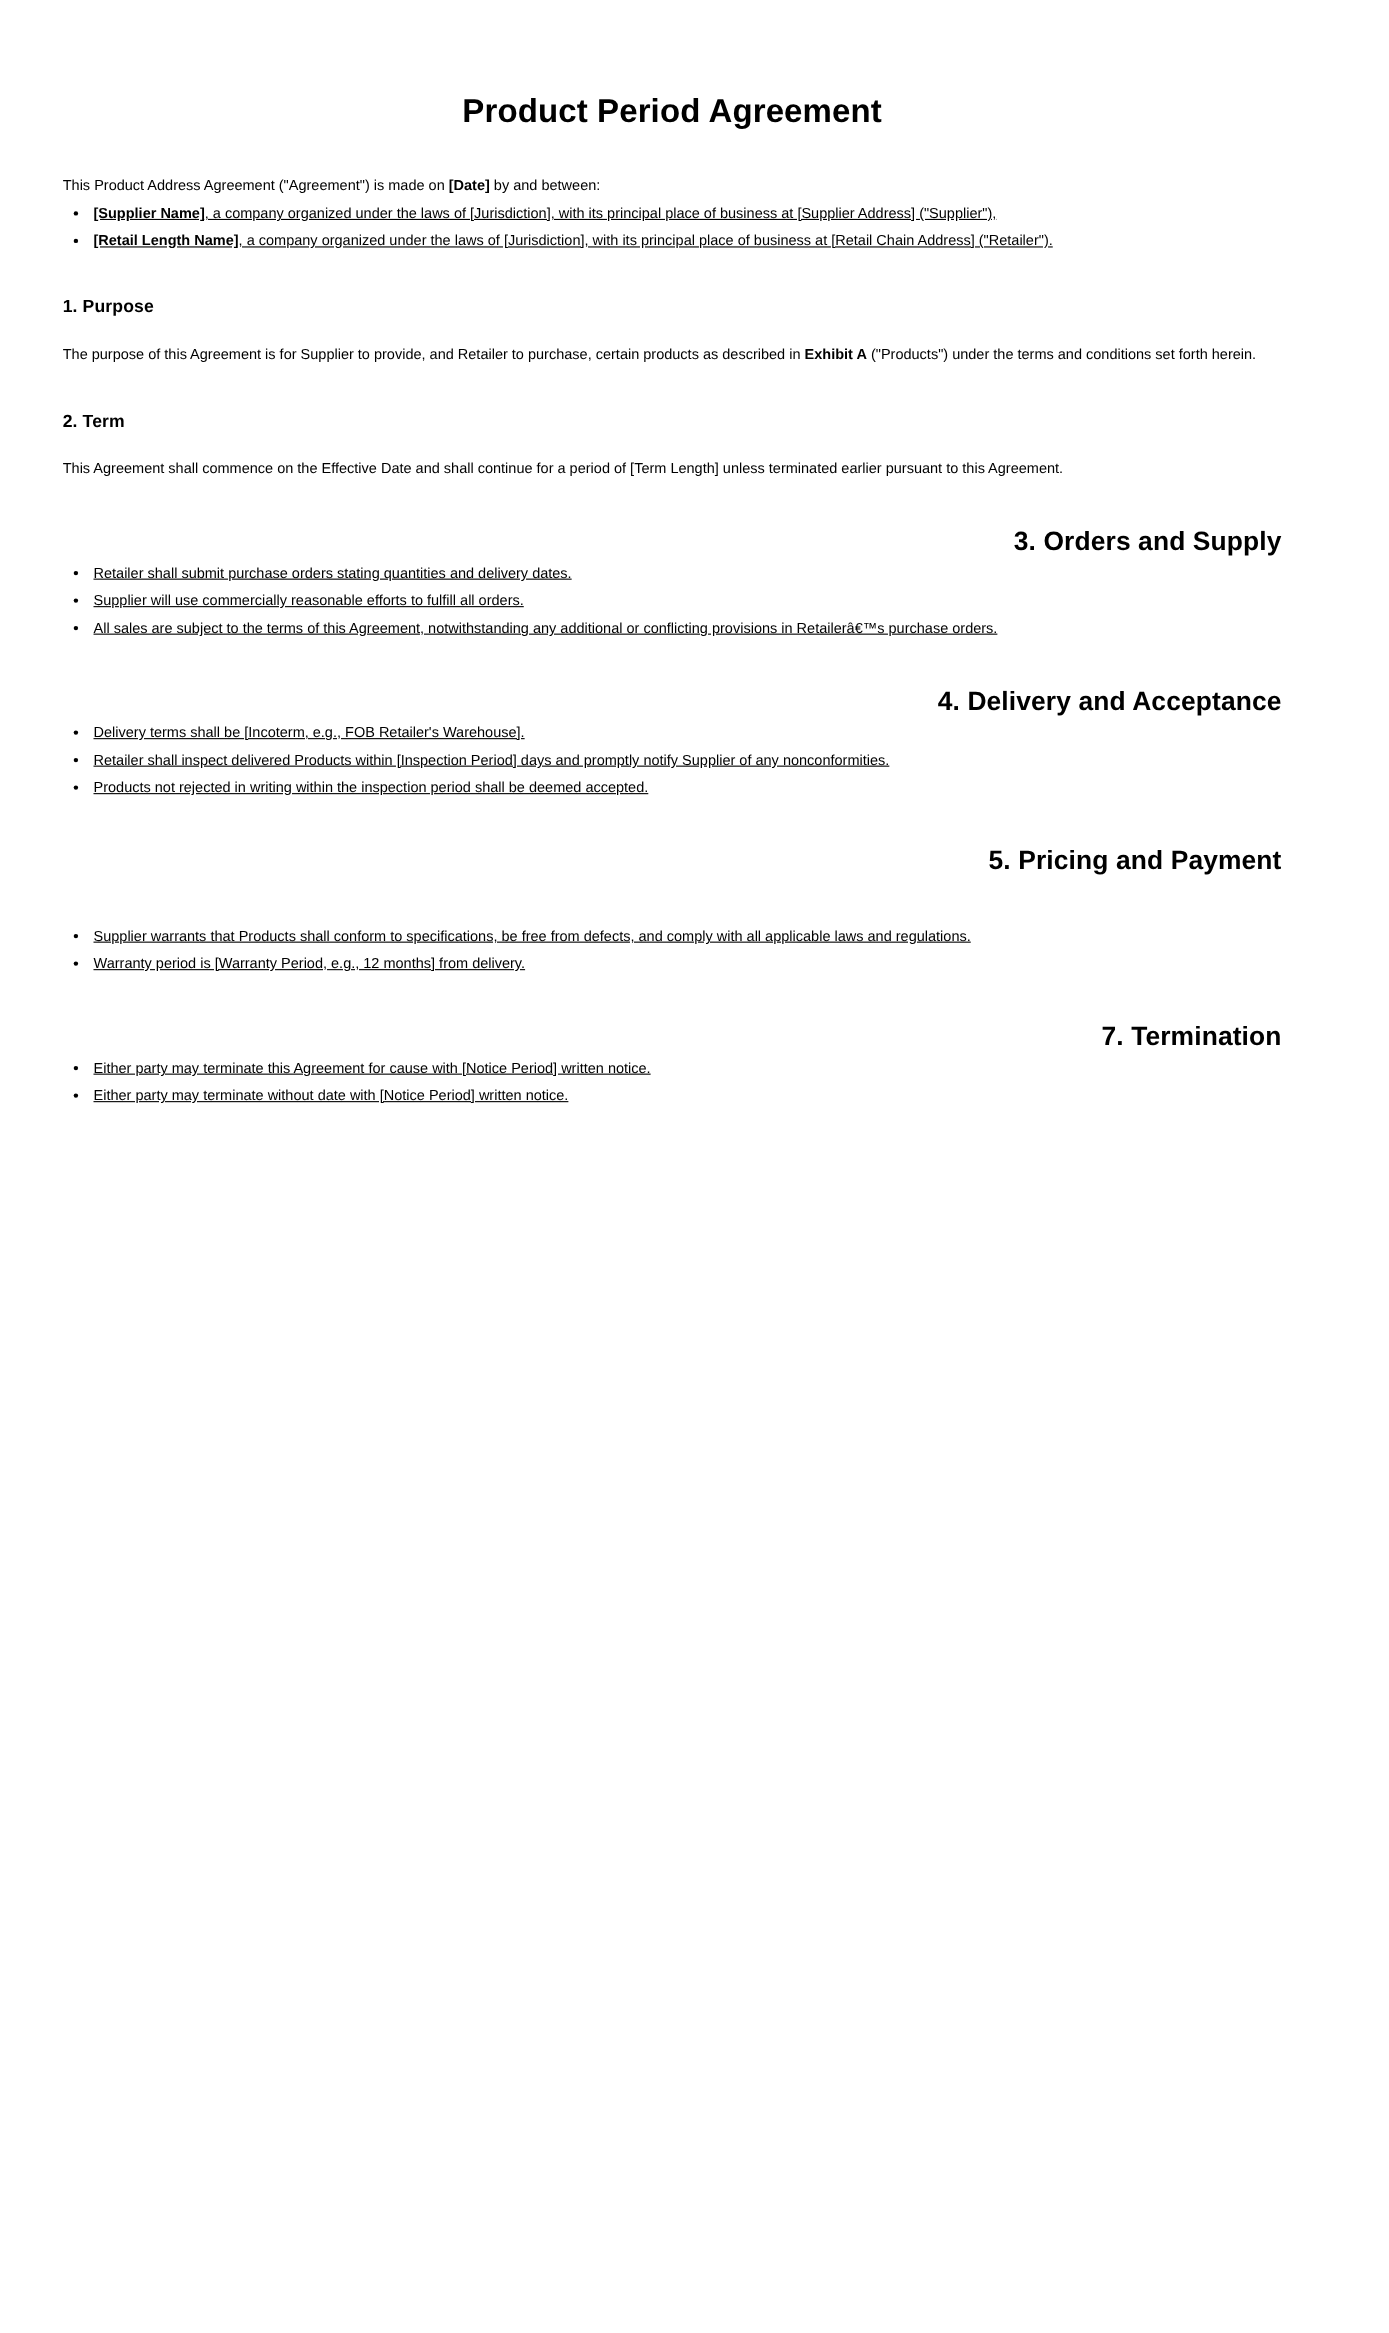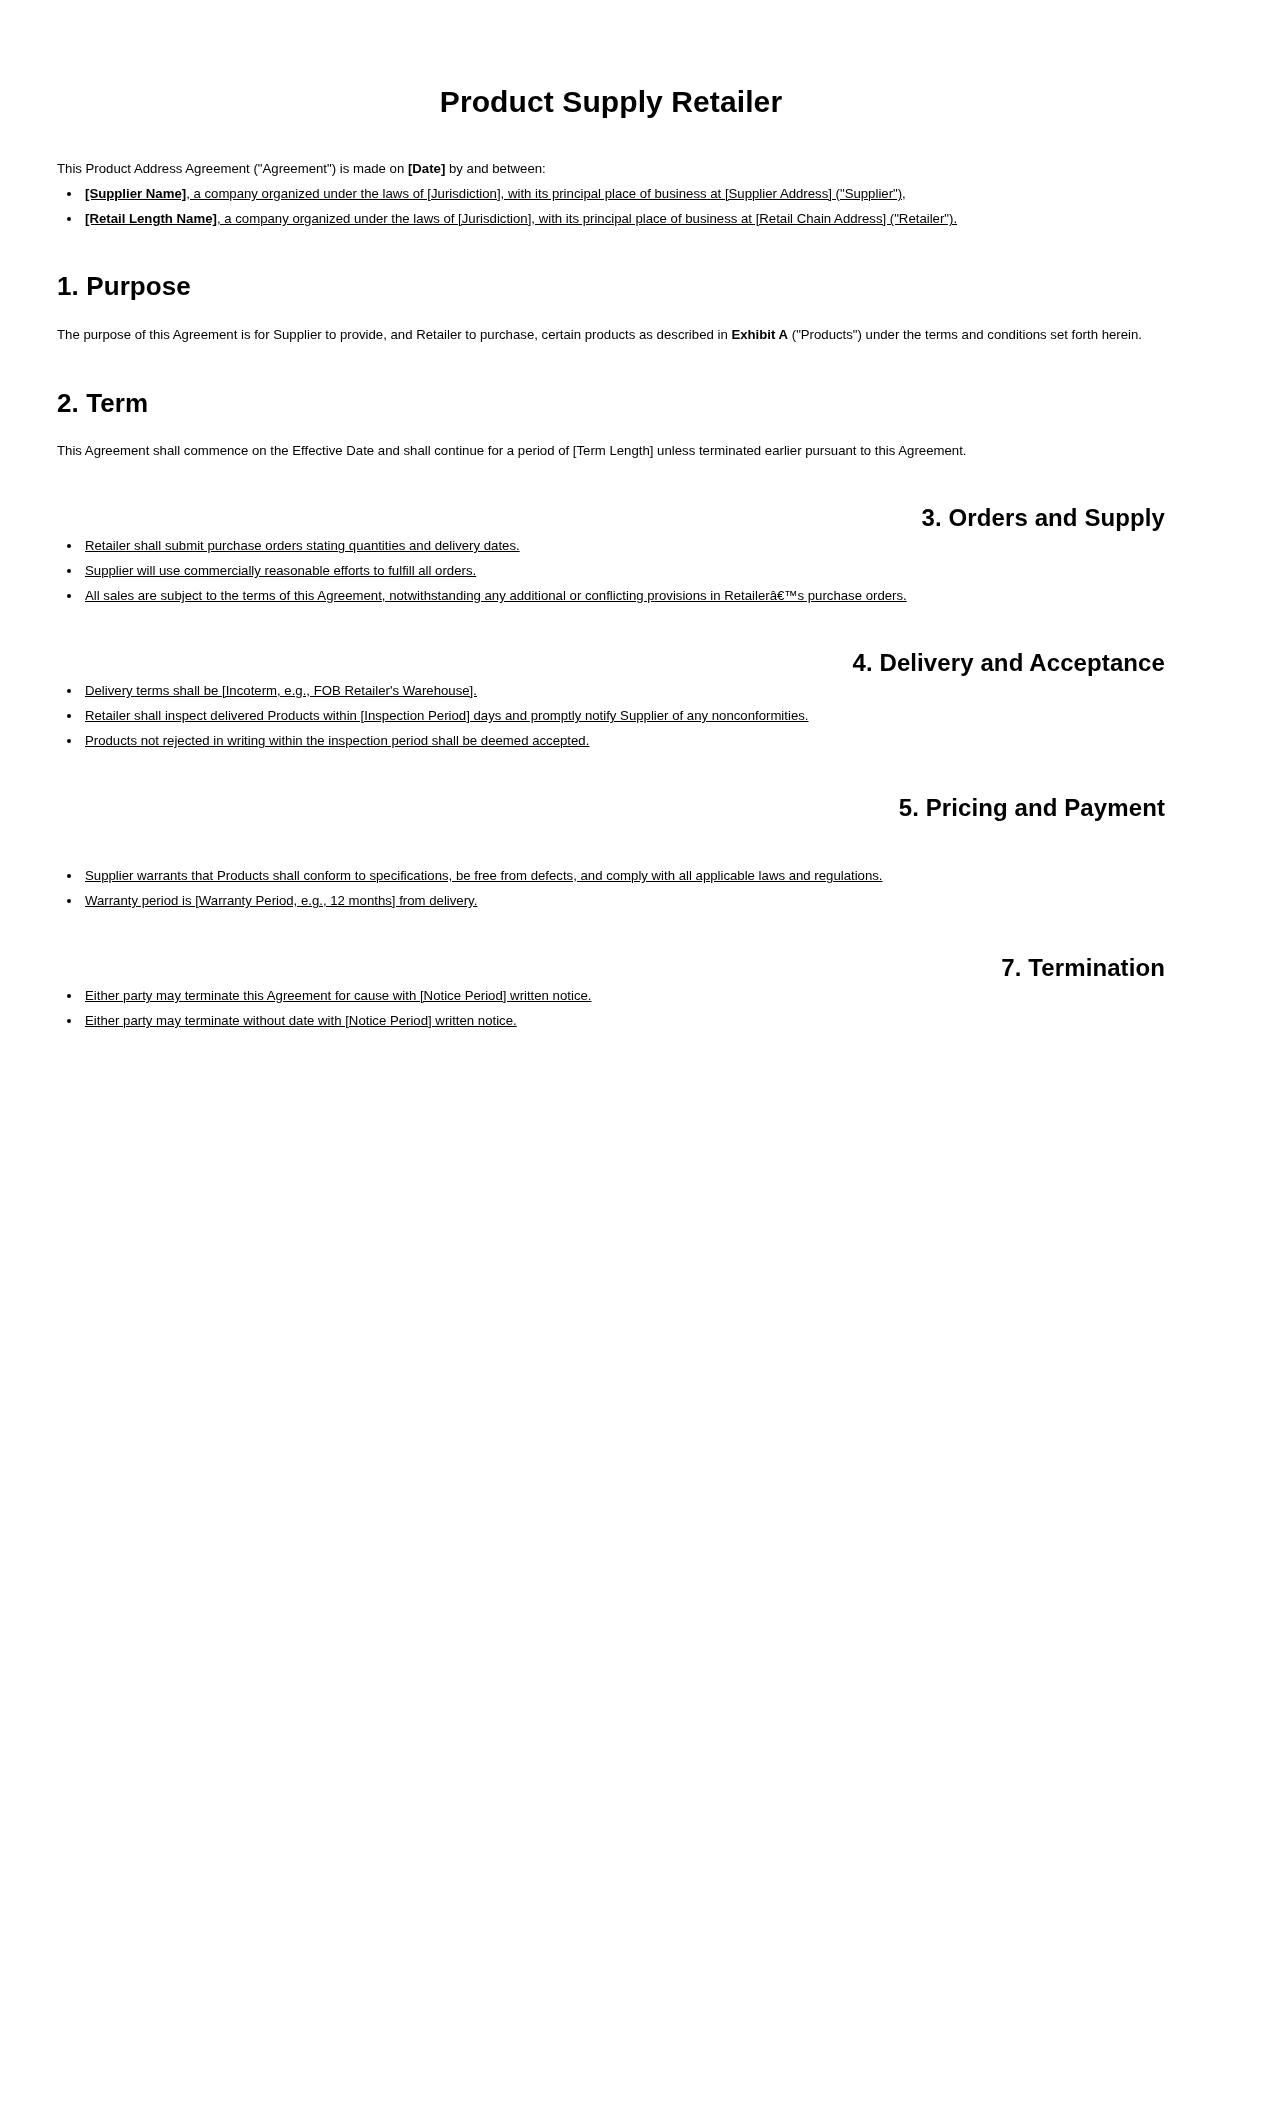--- a/index.html
+++ b/index.html
@@ -47,42 +47,42 @@
   ul.doc-list li {
     font-size: 13.2px;
     line-height: 25px;
     margin: 0;
     padding-left: 3px;
   }
   .party-list {
     padding-top: 10px;
   }
   h2.section-heading {
-    font-size: 26px;
+    font-size: 16px;
     font-weight: bold;
     margin: 0;
     line-height: 1.25;
     letter-spacing: 0.1px;
   }
   h2.section-heading.big {
     font-size: 24px;
     text-align: right;
   }
   .sec-gap-1 { padding-top: 39px; }
   .sec-gap   { padding-top: 40px; }
   .after-heading-para { padding-top: 19px; }
   .after-heading-list { padding-top: 20px; }
   b, strong { font-weight: bold; }
 </style>
 </head>
 <body>
 
 <div class="page">
 
-  <h1 class="doc-title">Product Supply Retailer</h1>
+  <h1 class="doc-title">Product Period Agreement</h1>
 
   <p class="body-text intro-para">
     <span>This Product Address Agreement ("Agreement") is made on </span><b>[Date]</b><span> by and between:</span>
   </p>
 
   <ul class="doc-list party-list">
     <li><b>[Supplier Name]</b><span>, a company organized under the laws of [Jurisdiction], with its principal place of business at [Supplier Address] ("Supplier"),</span></li>
     <li><b>[Retail Length Name]</b><span>, a company organized under the laws of [Jurisdiction], with its principal place of business at [Retail Chain Address] ("Retailer").</span></li>
   </ul>
 

